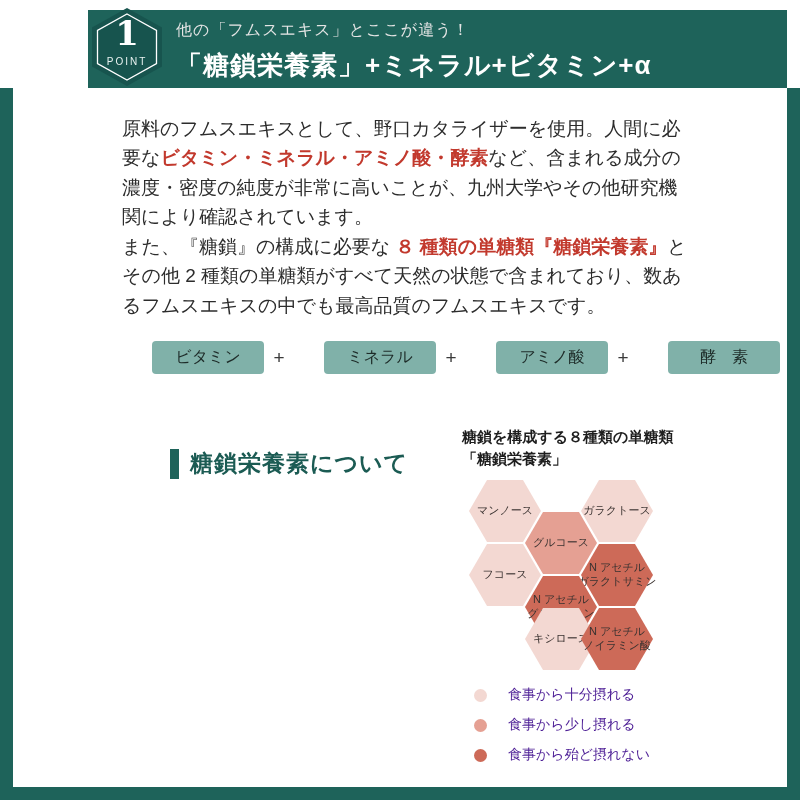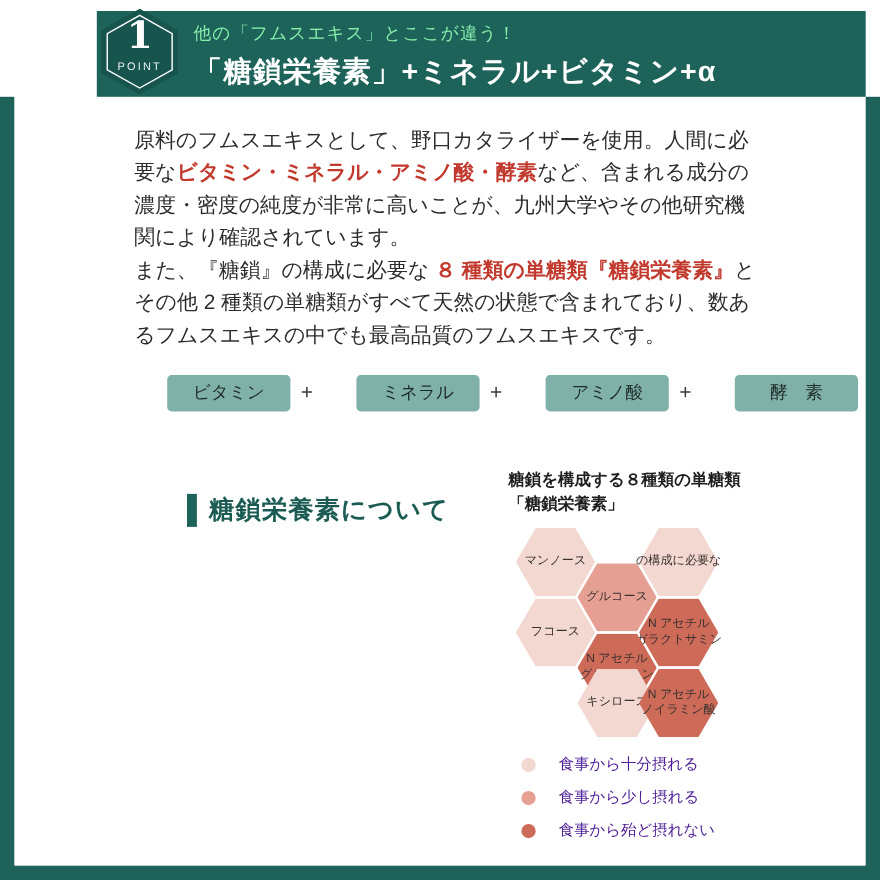--- a/index.html
+++ b/index.html
@@ -11,21 +11,21 @@
   .page{position:relative;width:800px;height:800px;background:#ffffff;overflow:hidden;}
 
   
   .frame-left{position:absolute;left:0;top:88px;width:13px;height:712px;background:var(--teal);}
   .frame-right{position:absolute;left:787px;top:88px;width:13px;height:712px;background:var(--teal);}
   .frame-bottom{position:absolute;left:0;top:787px;width:800px;height:13px;background:var(--teal);}
 
   
   .header-band{position:absolute;left:88px;top:10px;width:699px;height:78px;background:var(--teal);}
   .header-text{position:absolute;left:88px;top:10px;}
-  .header-subtitle{font-size:16px;color:#86efac;letter-spacing:1px;margin-bottom:7px;}
+  .header-subtitle{font-size:16px;color:#e5e5e5;letter-spacing:1px;margin-bottom:7px;}
   .header-title{font-size:26px;font-weight:bold;color:#ffffff;letter-spacing:1px;}
 
   .badge{position:absolute;left:92px;top:8px;width:70px;height:78px;}
   .badge svg{position:absolute;left:0;top:0;}
   .badge-number{position:absolute;left:0;top:8px;width:70px;text-align:center;
     font-family:"DejaVu Serif",serif;font-size:34px;font-weight:bold;color:#ffffff;line-height:1;}
   .badge-label{position:absolute;left:0;top:48px;width:70px;text-align:center;
     font-size:10px;letter-spacing:2px;color:#e8f2f0;}
 
   
@@ -120,21 +120,21 @@
     <div class="hex" style="left:9px;top:10px;">
       <div class="hex-bg" style="background-color: rgb(243, 216, 210);"></div>
       <div class="hex-label">
           <span>マンノース</span>
           <span></span>
         </div>
     </div>
     <div class="hex" style="left:121px;top:10px;">
       <div class="hex-bg" style="background-color: rgb(243, 216, 210);"></div>
       <div class="hex-label">
-          <span>の構成に必要な</span>
+          <span>ガラクトース</span>
           <span></span>
         </div>
     </div>
     <div class="hex" style="left:65px;top:42px;">
       <div class="hex-bg" style="background-color: rgb(229, 160, 147);"></div>
       <div class="hex-label">
           <span>グルコース</span>
           <span></span>
         </div>
     </div>

